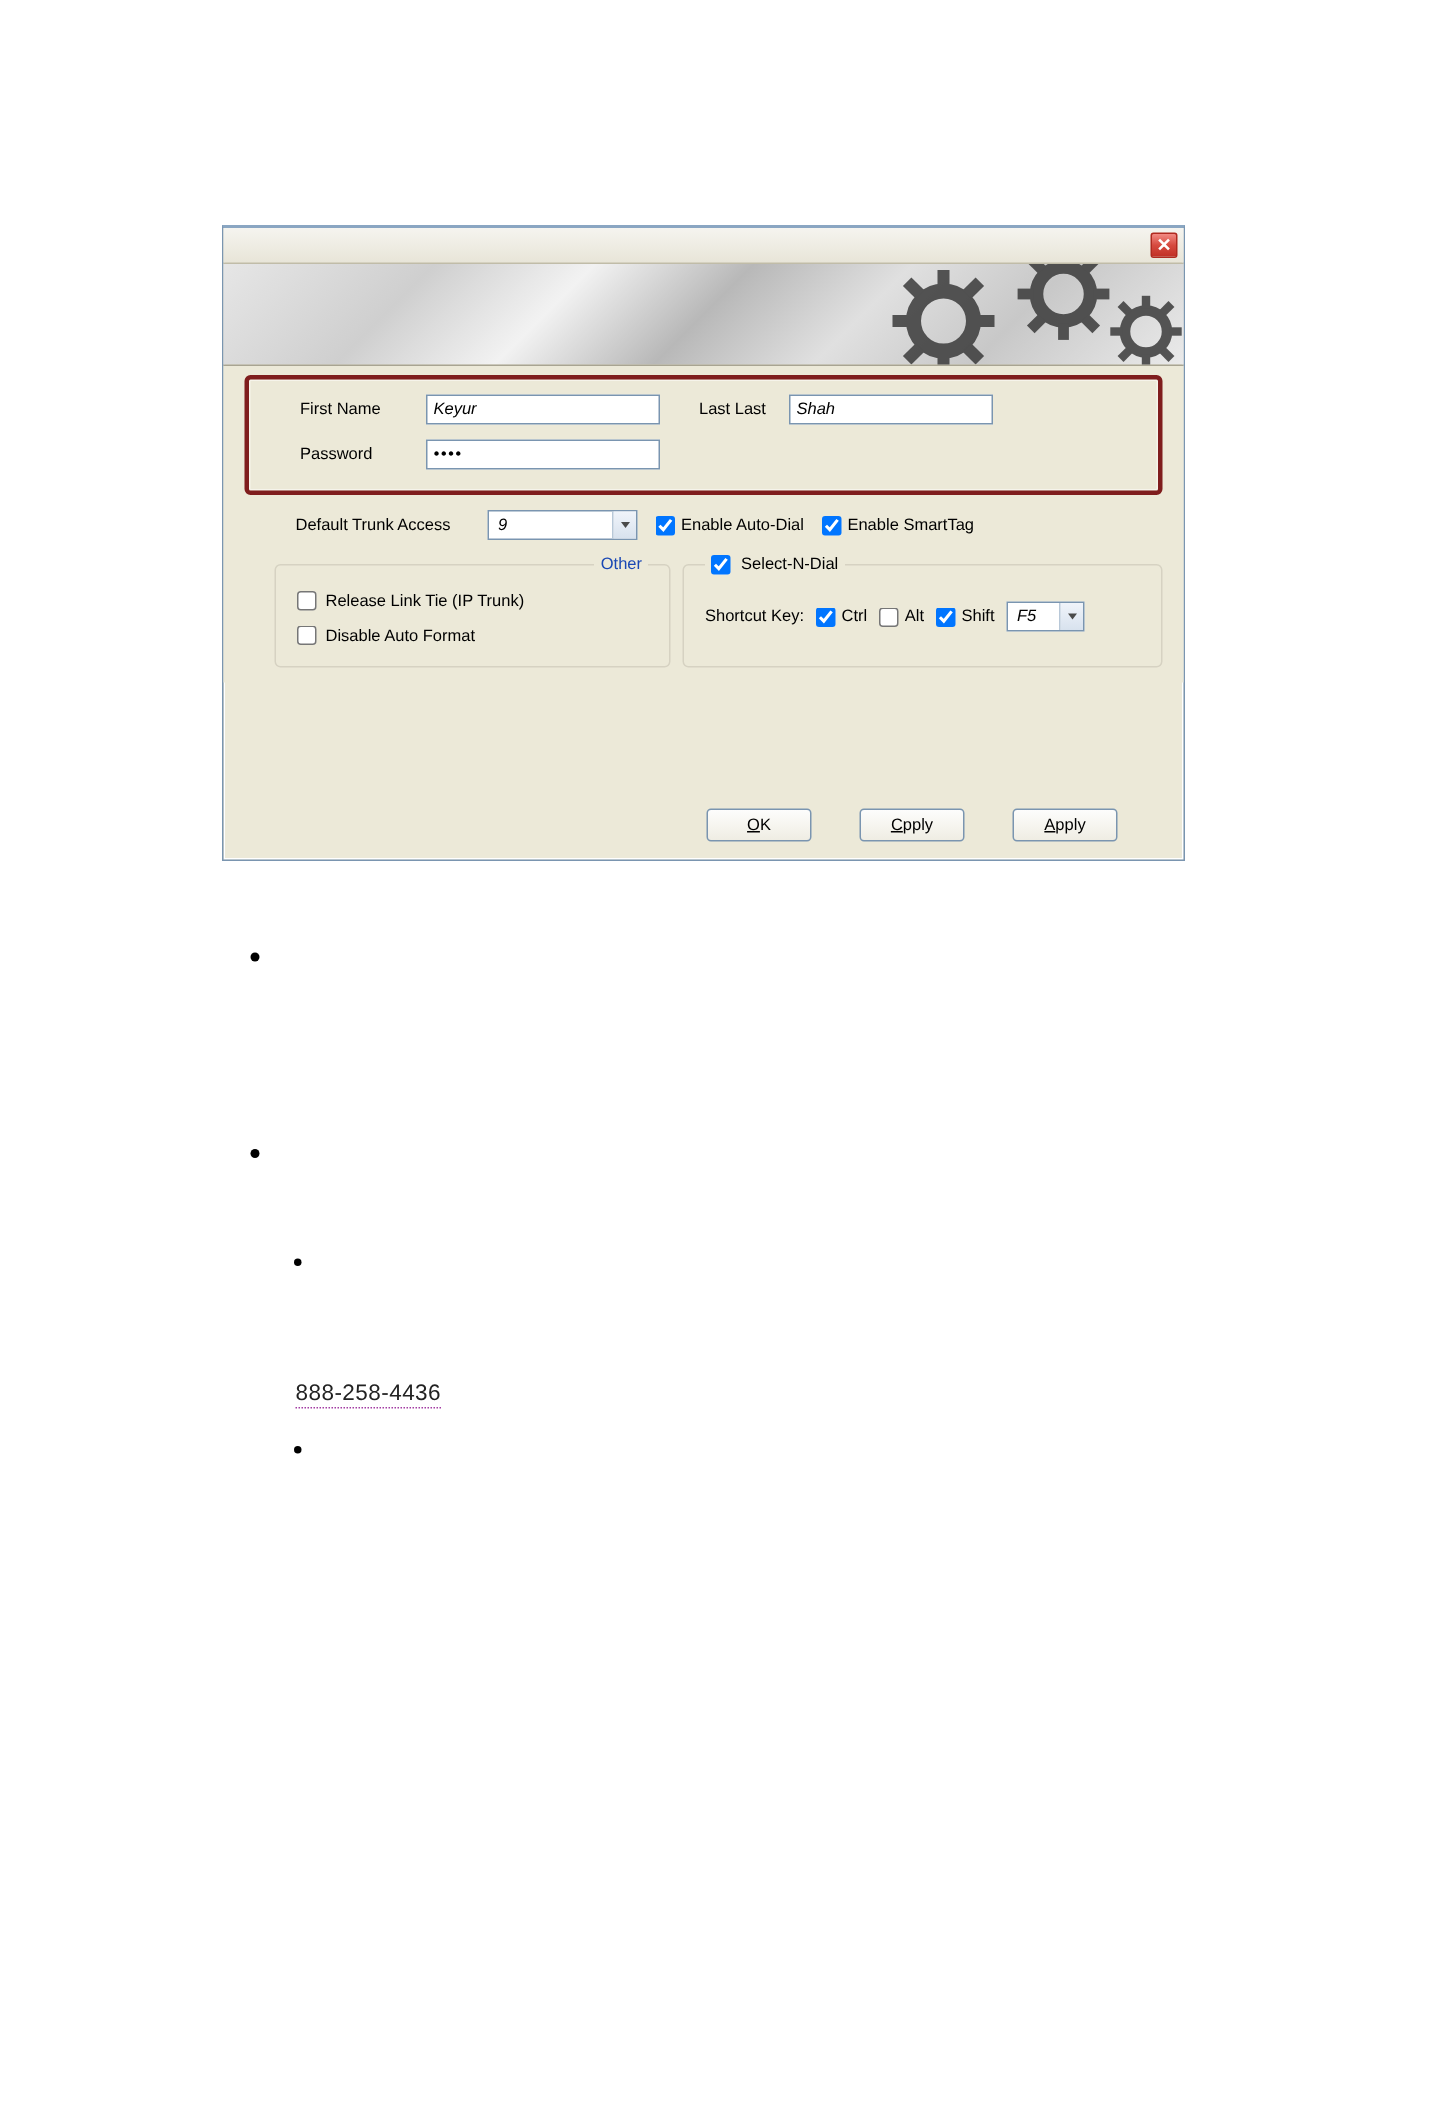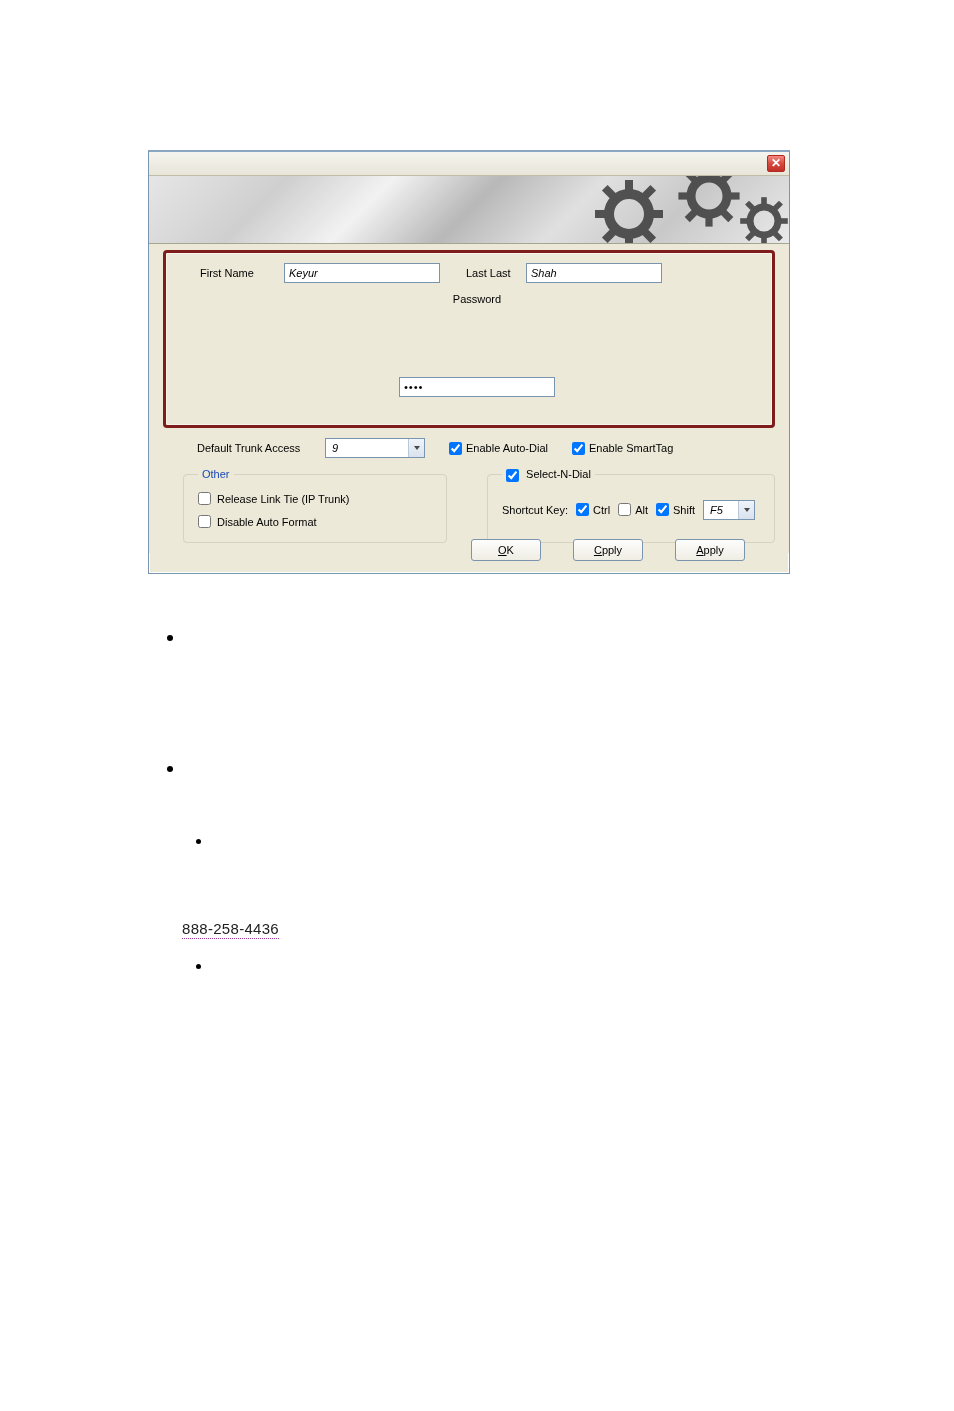--- a/index.html
+++ b/index.html
@@ -62,21 +62,21 @@
   .namegroup {
     border: 3px solid #7f1d1d;
     border-radius: 4px;
     background: #ece9d8;
     padding: 10px 18px 12px 34px;
     margin-bottom: 10px;
     width: 100%;
     box-shadow: inset 0 0 0 1px #f6f4eb;
   }
   .row { display: flex; align-items: center; margin-bottom: 10px; }
-  .row:last-child { margin-bottom: 16px; flex-direction: column; }
+  .row:last-child { margin-bottom: 2px; }
   .lbl { flex: 0 0 84px; font-size: 11px; }
   .lbl.left { flex-basis: 84px; }
   .lbl.right { flex: 0 0 60px; margin-left: 26px; }
   input[type="text"], input[type="password"], .combo {
     height: 20px;
     border: 1px solid #7a95b0;
     background: #fff;
     font-size: 11px;
     padding: 2px 4px;
     outline: none;
@@ -110,44 +110,44 @@
     display: flex;
     align-items: center;
     justify-content: center;
   }
   .combo .arrow::after {
     content: "";
     border-left: 3px solid transparent;
     border-right: 3px solid transparent;
     border-top: 4px solid #4a4a4a;
   }
-  .ck { display: flex; align-items: center; margin-left: 24px; white-space: nowrap; cursor: pointer; }
+  .ck { display: flex; align-items: center; margin-left: 12px; white-space: nowrap; cursor: pointer; }
   .ck input { margin-right: 4px; width: 13px; height: 13px; }
 
   
   .lowwrap { display: flex; gap: 8px; padding-left: 20px; }
   fieldset.panel {
     border: 1px solid #d6d2c2;
     border-radius: 4px;
     background: #ece9d8;
     padding: 12px 14px 14px 14px;
     position: relative;
   }
   fieldset.panel legend {
     padding: 0 4px;
     font-size: 11px;
     background: #ece9d8;
   }
   .other { flex: 0 0 264px; }
-  .other legend { color: #1a48b4; }
+  .other legend { color: #1a48b4; text-align: right; }
   .other .line { display: flex; align-items: center; margin-bottom: 10px; }
   .other .line:last-child { margin-bottom: 0; }
   .other .line input { margin-right: 6px; }
 
-  .snd { flex: 1; margin-left: 32px; }
+  .snd { flex: 1; }
   .snd legend { cursor: pointer; }
   .snd legend input { margin-right: 4px; vertical-align: middle; }
   .sndrow { display: flex; align-items: center; gap: 8px; margin-top: 6px; flex-wrap: nowrap; }
   .sndrow .ck { margin-left: 0; }
   .sk-combo { width: 52px; }
 
   
   .btnrow {
     position: absolute;
     bottom: 12px;
@@ -169,21 +169,21 @@
   }
   .btn .u { text-decoration: underline; }
 
   
   .bullet1 { position: absolute; left: 167px; top: 635px; width: 6px; height: 6px; border-radius: 50%; background: #000; }
   .bullet2 { position: absolute; left: 167px; top: 766px; width: 6px; height: 6px; border-radius: 50%; background: #000; }
   .bullet3 { position: absolute; left: 196px; top: 839px; width: 5px; height: 5px; border-radius: 50%; background: #000; }
   .bullet4 { position: absolute; left: 196px; top: 964px; width: 5px; height: 5px; border-radius: 50%; background: #000; }
   .link {
     position: absolute;
-    left: 182px;
+    left: 197px;
     top: 920px;
     font-size: 15px;
     color: #222;
     border-bottom: 1px dotted #a33da3;
     padding-bottom: 1px;
     letter-spacing: 0.3px;
   }
 </style>
 </head>
 <body>

